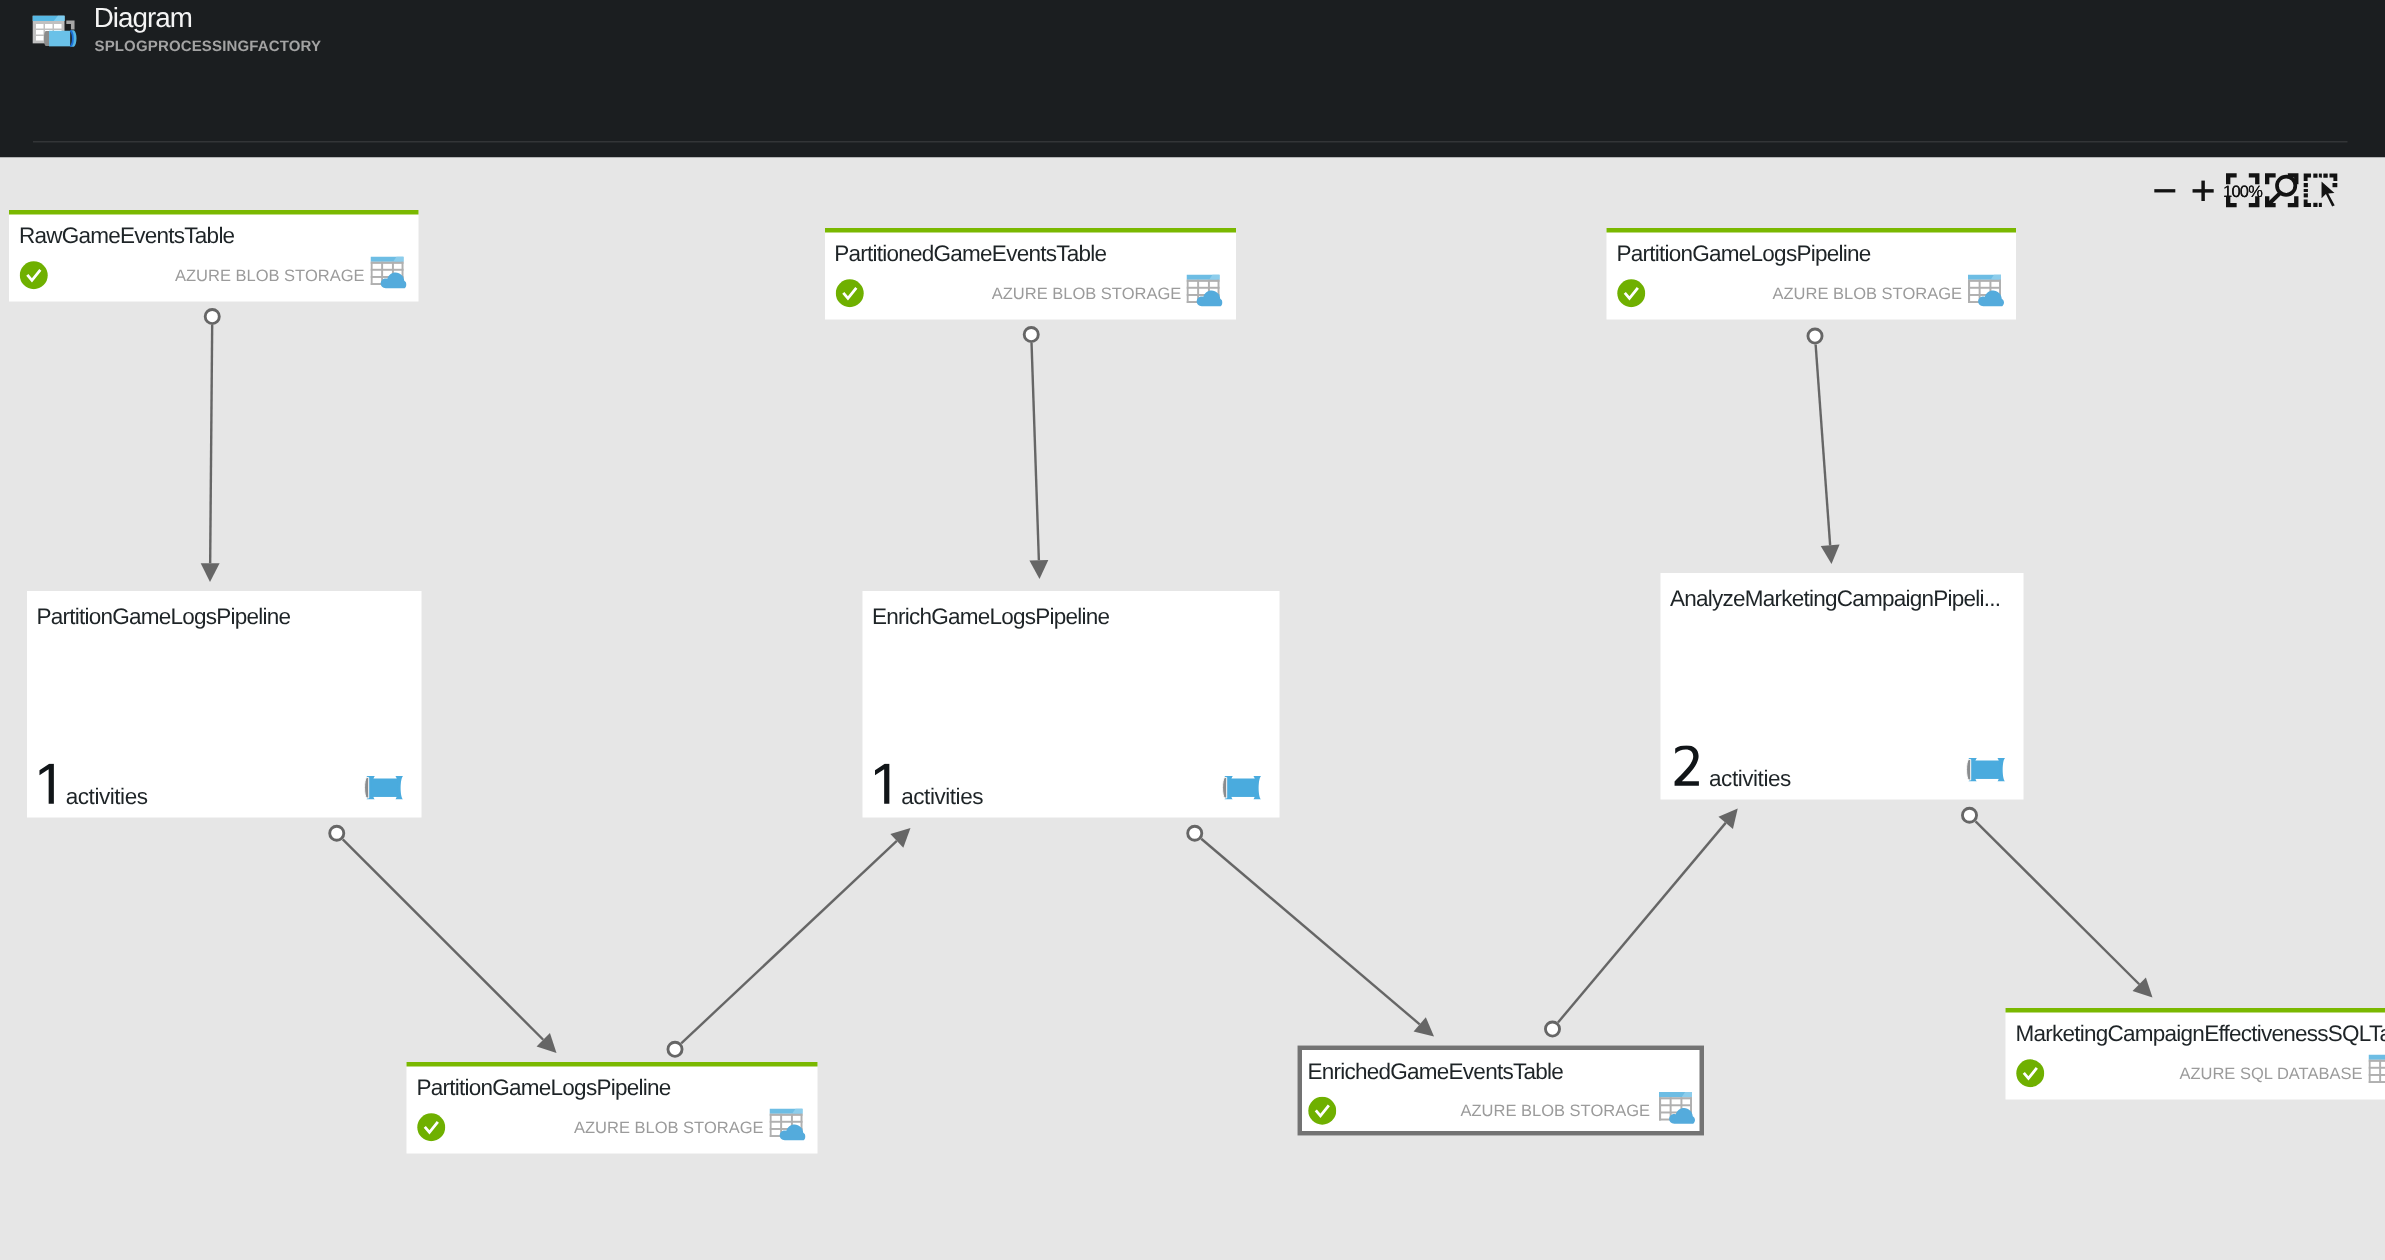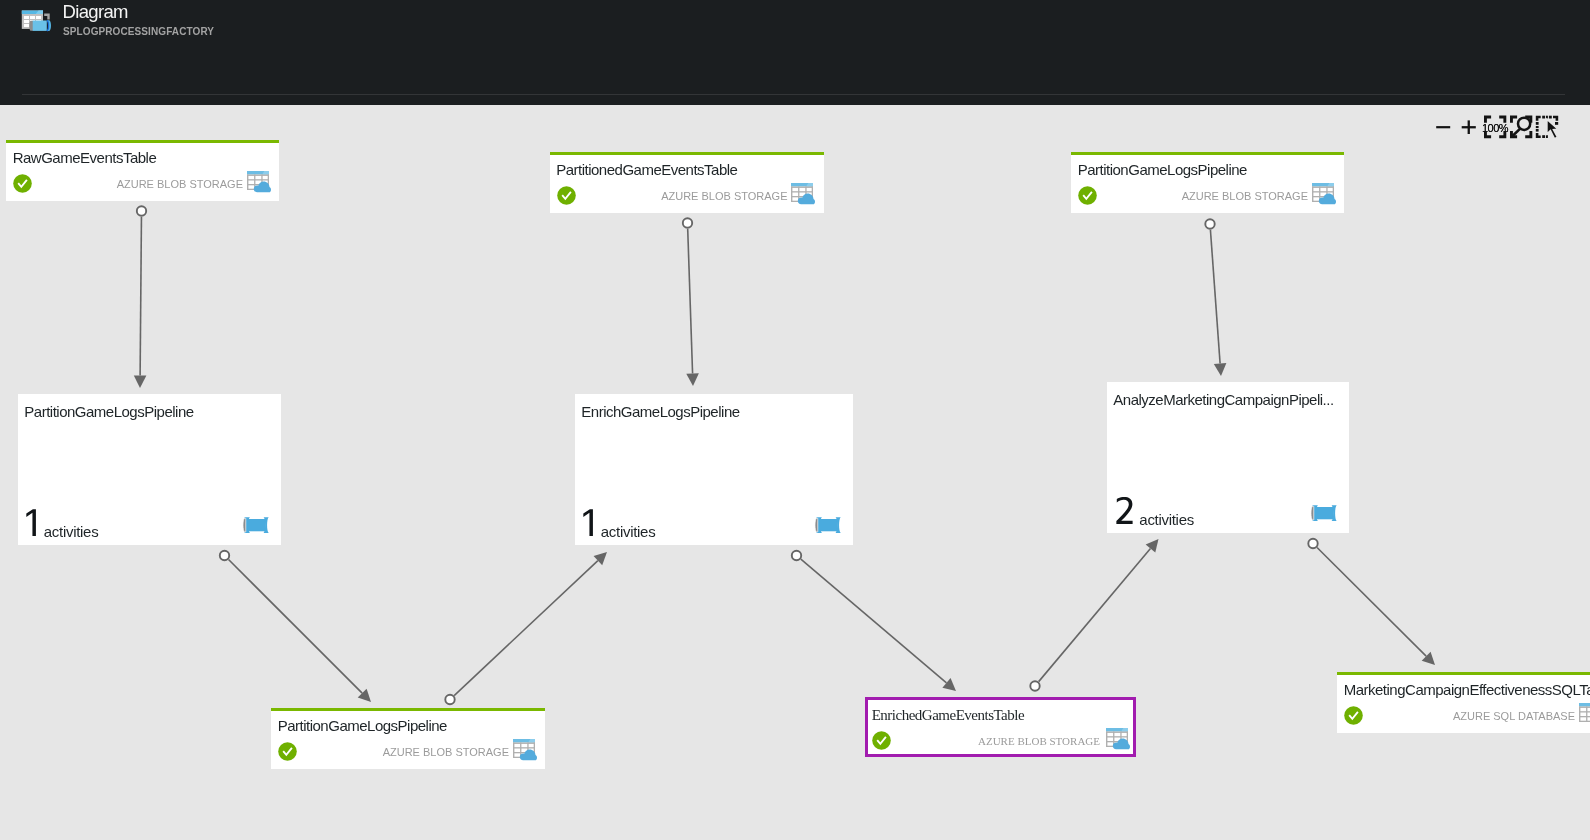--- a/index.html
+++ b/index.html
@@ -54,21 +54,21 @@
     font-size:15px; letter-spacing:-0.5px; color:#1e2427; white-space:nowrap; overflow:hidden;
     line-height:18px;
   }
   .ds .status { position:absolute; left:7.4px; top:34px; width:19px; height:19px; }
   .ds .type {
     position:absolute; right:36px; top:37px;
     font-size:11px; color:#9b9b9b; font-weight:400; letter-spacing:0px;
     white-space:nowrap; line-height:15px;text-align:right;
   }
   .ds .typeicon { position:absolute; right:8.3px; top:31px; width:24px; height:22px; overflow:visible; }
-  .ds.selected { border:3px solid #a21caf;font-family:Liberation Serif, serif; }
+  .ds.selected { border:3px solid #737373; }
   .ds.selected .name { left:3.7px; top:5.5px; }
   .ds.selected .status { left:3.8px; top:30.6px; }
   .ds.selected .type { right:33px; top:34px; }
   .ds.selected .typeicon { right:3px; top:28px; }
 
   .pl { height:151px; }
   .pl .name {
     position:absolute; left:6.3px; top:9px; right:4px;
     font-size:15px; letter-spacing:-0.5px; color:#1e2427; white-space:nowrap; overflow:hidden;
     line-height:18px;

